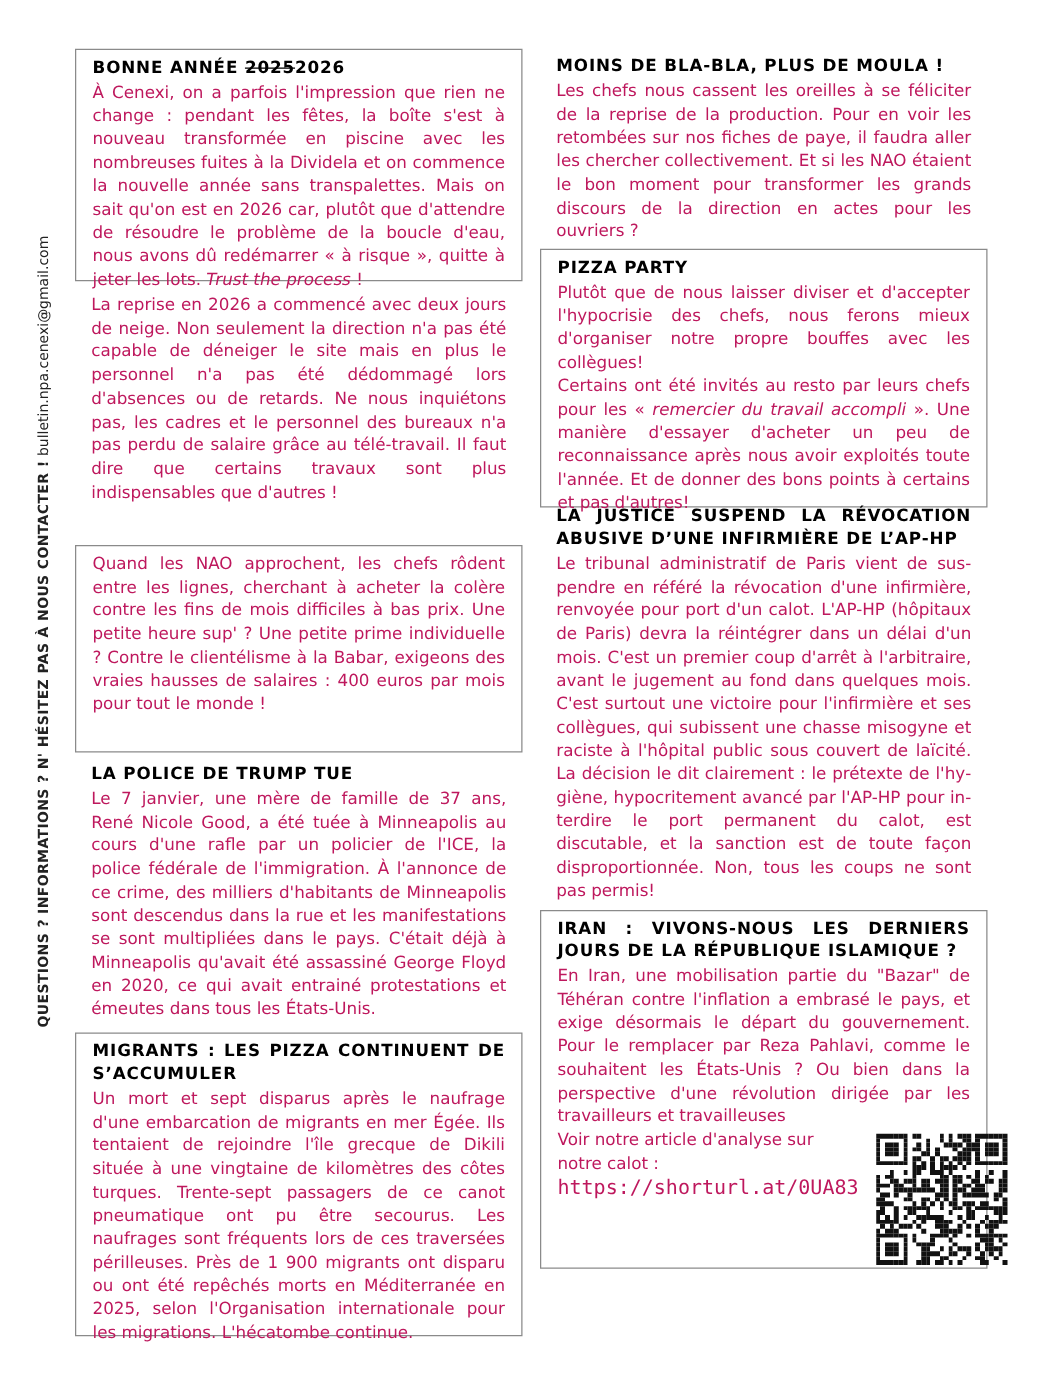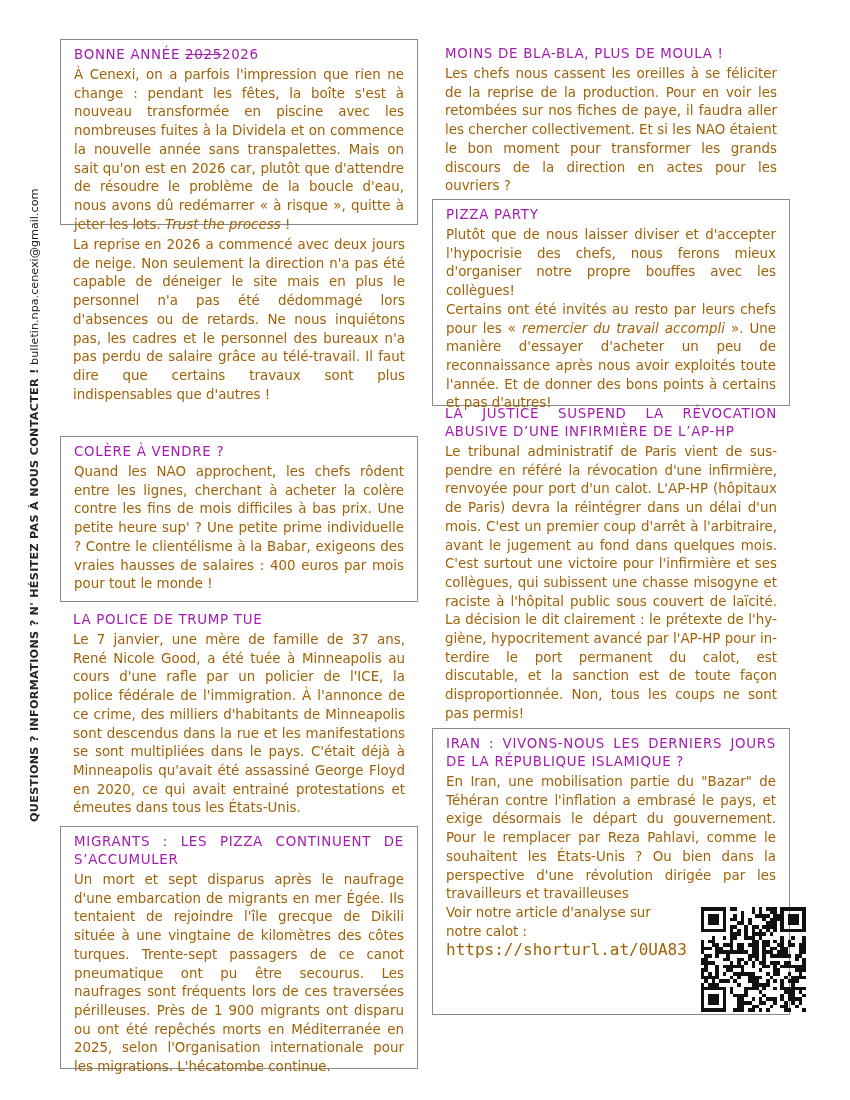--- a/index.html
+++ b/index.html
@@ -9,26 +9,26 @@
     position: absolute; left: 27px; top: 822px;
     width: 700px; height: 16px;
     transform-origin: 0 0; transform: rotate(-90deg);
     font-size: 11.2px; line-height: 16px; white-space: nowrap; color: #222;
   }
   .side b { font-weight: bold; letter-spacing: 0.3px; }
   .side .mail { font-weight: normal; }
   .art { position: absolute; box-sizing: border-box; padding: 6px 13px 6px 13px; }
   .art.boxed { border: 1px solid #8a8a8a; }
   .art h2 {
-    margin: 0 0 2px 0; font-size: 13.4px; line-height: 18px; font-weight: normal;
-    letter-spacing: 0.7px; text-align: justify; color: #a21caf;
+    margin: 0 0 2px 0; font-size: 13.4px; line-height: 18px; font-weight: bold;
+    letter-spacing: 0.7px; text-align: justify; color: #000000;
   }
   .art p {
     margin: 0; font-size: 13.4px; line-height: 18.7px; text-align: justify;
-    hyphens: manual; color: #a16207;
+    hyphens: manual; color: #be185d;
   }
   .art p i { font-style: italic; }
   .strike { text-decoration: line-through; }
   .mono { font-family: "DejaVu Sans Mono", monospace; font-size: 16px; }
   .iran-bottom { display: flex; gap: 14px; align-items: flex-start; }
   .iran-bottom .txt { flex: 1; }
   .iran-bottom .txt p + p { margin-top: 7px; }
   .qr { width: 105px; height: 105px; flex: 0 0 105px; margin-top: 3px;
         display: grid; grid-template-columns: repeat(29, 1fr); grid-template-rows: repeat(29, 1fr); }
   .qr span { display: block; }
@@ -45,21 +45,20 @@
 <div class="art boxed" style="left:60px; top:39px; width:358px; height:186px;">
   <h2><span>BONNE ANNÉE </span><span class="strike">2025</span><span>2026</span></h2>
   <p><span>À Cenexi, on a parfois l'impression que rien ne change : pendant les fêtes, la boîte s'est à nouveau transformée en piscine avec les nombreuses fuites à la Dividela et on commence la nouvelle année sans transpalettes. Mais on sait qu'on est en 2026 car, plutôt que d'attendre de résoudre le problème de la boucle d'eau, nous avons dû redémarrer « à risque », quitte à jeter les lots. </span><i>Trust the process</i><span> !</span></p>
 </div>
 
 <div class="art" style="left:60px; top:230px; width:358px; height:200px;">
   <p>La reprise en 2026 a commencé avec deux jours de neige. Non seulement la direction n'a pas été ca­pable de déneiger le site mais en plus le personnel n'a pas été dédommagé lors d'absences ou de re­tards. Ne nous inquiétons pas, les cadres et le per­sonnel des bureaux n'a pas perdu de salaire grâce au télé-travail. Il faut dire que certains travaux sont plus indispensables que d'autres !</p>
 </div>
 
 <div class="art boxed" style="left:60px; top:436px; width:358px; height:166px;">
-  <h2>COLÈRE À VENDRE ?</h2>
   <p>Quand les NAO approchent, les chefs rôdent entre les lignes, cherchant à acheter la colère contre les fins de mois difficiles à bas prix. Une petite heure sup' ? Une petite prime individuelle ? Contre le clientélisme à la Babar, exigeons des vraies hausses de salaires : 400 euros par mois pour tout le monde !</p>
 </div>
 
 <div class="art" style="left:60px; top:605px; width:358px; height:218px;">
   <h2>LA POLICE DE TRUMP TUE</h2>
   <p>Le 7 janvier, une mère de famille de 37 ans, René Nicole Good, a été tuée à Minneapolis au cours d'une rafle par un policier de l'ICE, la police fé­dérale de l'immigration. À l'annonce de ce crime, des milliers d'habitants de Minneapolis sont des­cendus dans la rue et les manifestations se sont multipliées dans le pays. C'était déjà à Minneapo­lis qu'avait été assassiné George Floyd en 2020, ce qui avait entrainé protestations et émeutes dans tous les États-Unis.</p>
 </div>
 
 <div class="art boxed" style="left:60px; top:826px; width:358px; height:243px;">
   <h2>MIGRANTS : LES PIZZA CONTINUENT DE S’ACCUMULER</h2>

